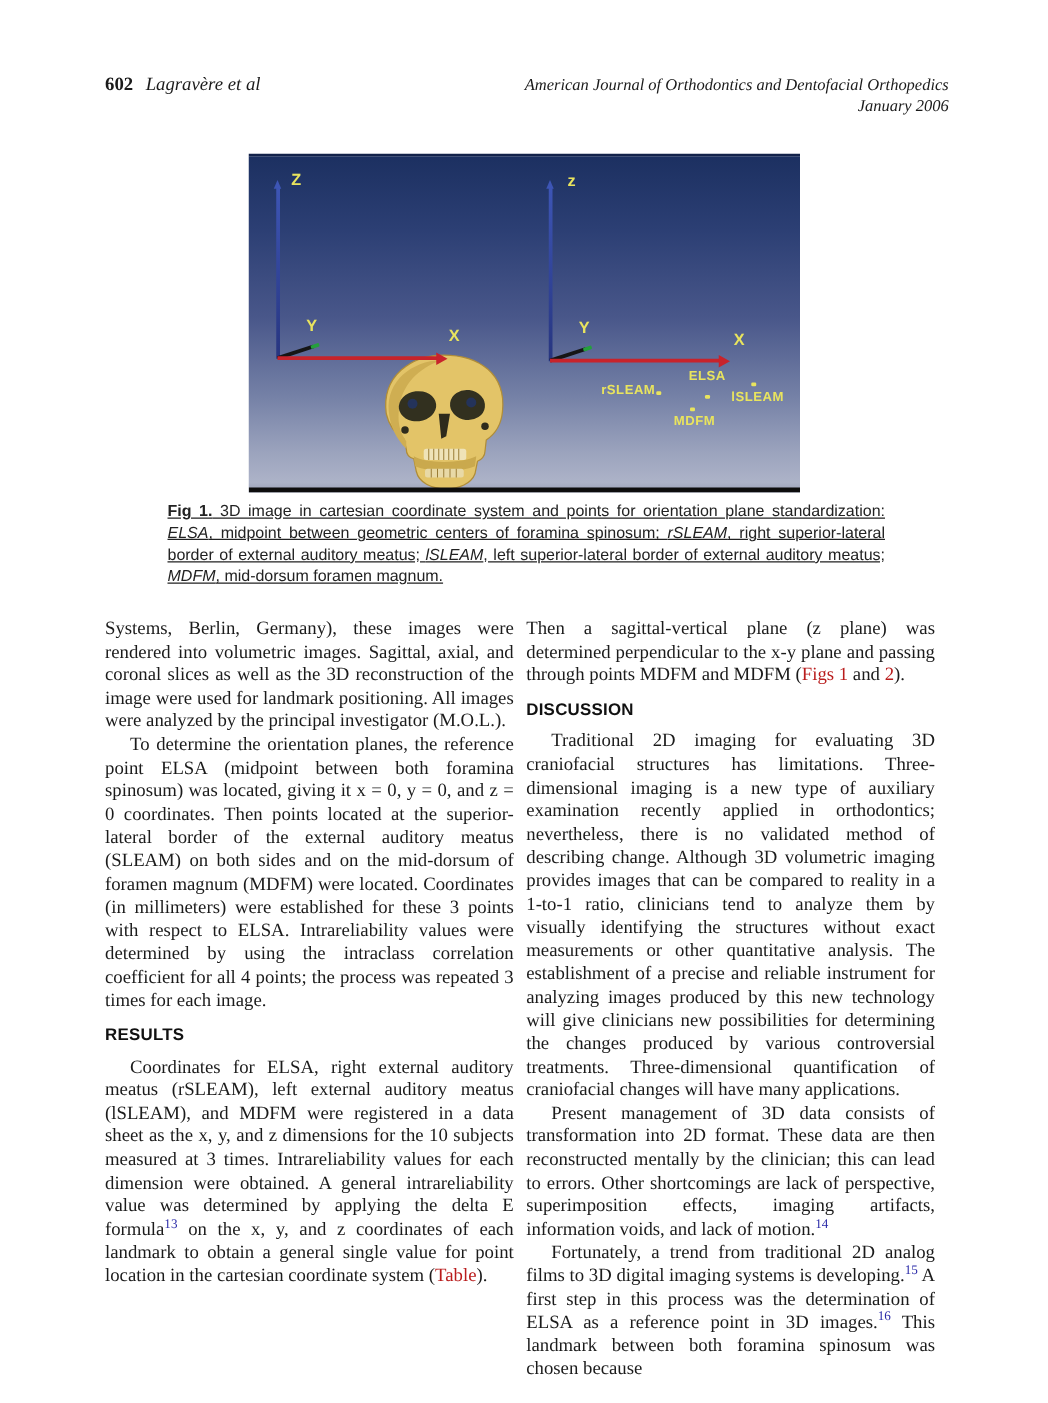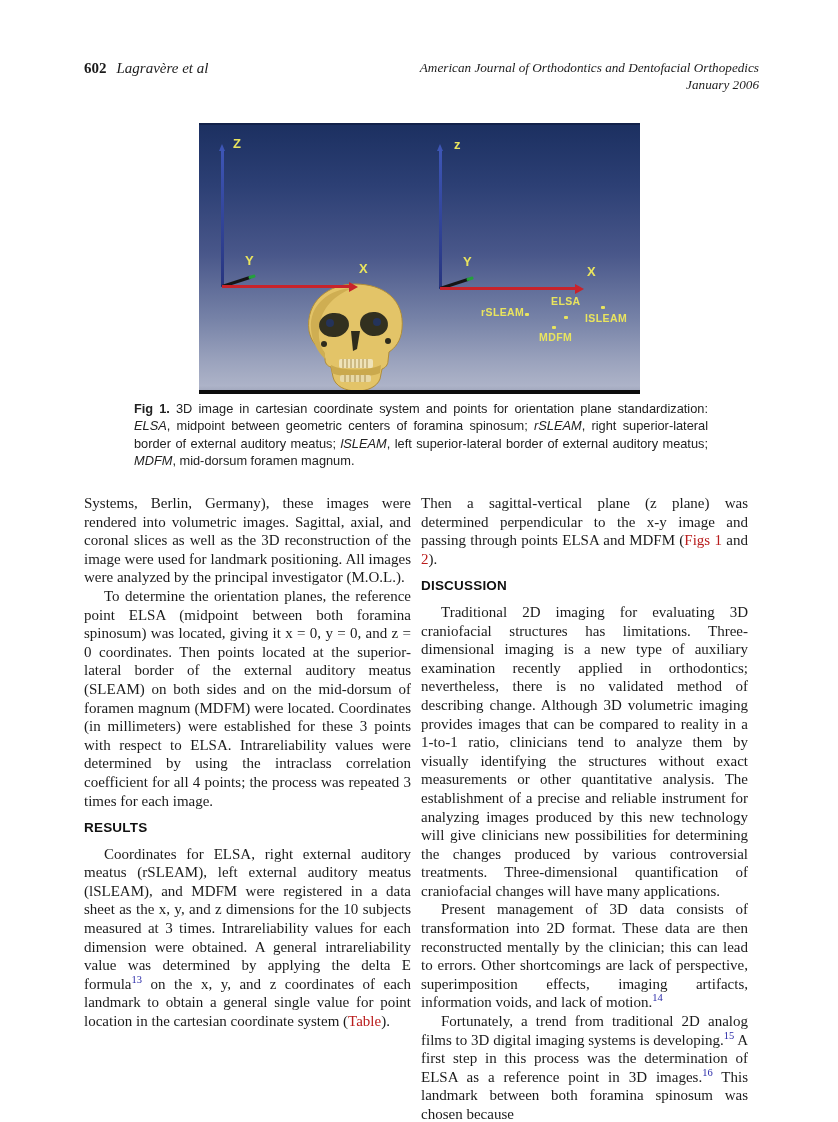--- a/index.html
+++ b/index.html
@@ -32,21 +32,21 @@
   .axis-x:after{content:"";position:absolute;right:-8px;top:-3.5px;
     border-top:5px solid transparent;border-bottom:5px solid transparent;border-left:9px solid #c8232b;}
   .axis-y{position:absolute;width:30px;height:2.6px;background:#151515;transform:rotate(-18deg);transform-origin:left center;}
   .axis-y .y-tip{position:absolute;right:-5px;top:-0.4px;width:7px;height:3.2px;background:#24a03c;border-radius:1px;}
 
   .skull{position:absolute;}
 
   
   .caption{position:absolute;left:134px;top:400px;width:574px;
            font-family:"Liberation Sans",sans-serif;font-size:12.8px;line-height:17.4px;
-           text-align:justify;color:#222;}
+           text-align:justify;color:#222;text-decoration:underline;}
 
   
   .columns{position:absolute;left:84px;top:494px;width:674px;display:flex;gap:10px;}
   .col{width:327px;font-size:15px;line-height:18.6px;text-align:justify;}
   .body-p{margin:0;}
   .body-p.indent{text-indent:20px;}
   .section-heading{font-family:"Liberation Sans",sans-serif;font-size:13.5px;font-weight:bold;
                    letter-spacing:.2px;margin:9px 0 7px 0;color:#111;}
   .seg-bold{font-weight:bold;}
   .seg-italic{font-style:italic;}
@@ -119,21 +119,21 @@
   <div class="caption"><span class="seg-bold">Fig 1.</span><span class="">  3D image in cartesian coordinate system and points for orientation plane standardization: </span><span class="seg-italic">ELSA</span><span class="">, midpoint between geometric centers of foramina spinosum; </span><span class="seg-italic">rSLEAM</span><span class="">, right superior-lateral border of external auditory meatus; </span><span class="seg-italic">lSLEAM</span><span class="">, left superior-lateral border of external auditory meatus; </span><span class="seg-italic">MDFM</span><span class="">, mid-dorsum foramen magnum.</span></div>
 
   <div class="columns">
     <div class="col">
         <p class="body-p"><span class="">Systems, Berlin, Germany), these images were rendered into volumetric images. Sagittal, axial, and coronal slices as well as the 3D reconstruction of the image were used for landmark positioning. All images were analyzed by the principal investigator (M.O.L.).</span></p>
         <p class="body-p indent"><span class="">To determine the orientation planes, the reference point ELSA (midpoint between both foramina spinosum) was located, giving it x = 0, y = 0, and z = 0 coordinates. Then points located at the superior-lateral border of the external auditory meatus (SLEAM) on both sides and on the mid-dorsum of foramen magnum (MDFM) were located. Coordinates (in millimeters) were established for these 3 points with respect to ELSA. Intrareliability values were determined by using the intraclass correlation coefficient for all 4 points; the process was repeated 3 times for each image.</span></p>
         <h2 class="section-heading">RESULTS</h2>
         <p class="body-p indent"><span class="">Coordinates for ELSA, right external auditory meatus (rSLEAM), left external auditory meatus (lSLEAM), and MDFM were registered in a data sheet as the x, y, and z dimensions for the 10 subjects measured at 3 times. Intrareliability values for each dimension were obtained. A general intrareliability value was determined by applying the delta E formula</span><sup class="ref-link">13</sup><span class=""> on the x, y, and z coordinates of each landmark to obtain a general single value for point location in the cartesian coordinate system (</span><span class="seg-link">Table</span><span class="">).</span></p>
       </div>
     <div class="col">
-        <p class="body-p"><span class="">Then a sagittal-vertical plane (z plane) was determined perpendicular to the x-y image and passing through points ELSA and MDFM (</span><span class="seg-link">Figs 1</span><span class=""> and </span><span class="seg-link">2</span><span class="">).</span></p>
+        <p class="body-p"><span class="">Then a sagittal-vertical plane (z plane) was determined perpendicular to the x-y plane and passing through points MDFM and MDFM (</span><span class="seg-link">Figs 1</span><span class=""> and </span><span class="seg-link">2</span><span class="">).</span></p>
         <h2 class="section-heading">DISCUSSION</h2>
         <p class="body-p indent"><span class="">Traditional 2D imaging for evaluating 3D craniofacial structures has limitations. Three-dimensional imaging is a new type of auxiliary examination recently applied in orthodontics; nevertheless, there is no validated method of describing change. Although 3D volumetric imaging provides images that can be compared to reality in a 1-to-1 ratio, clinicians tend to analyze them by visually identifying the structures without exact measurements or other quantitative analysis. The establishment of a precise and reliable instrument for analyzing images produced by this new technology will give clinicians new possibilities for determining the changes produced by various controversial treatments. Three-dimensional quantification of craniofacial changes will have many applications.</span></p>
         <p class="body-p indent"><span class="">Present management of 3D data consists of transformation into 2D format. These data are then reconstructed mentally by the clinician; this can lead to errors. Other shortcomings are lack of perspective, superimposition effects, imaging artifacts, information voids, and lack of motion.</span><sup class="ref-link">14</sup></p>
         <p class="body-p indent"><span class="">Fortunately, a trend from traditional 2D analog films to 3D digital imaging systems is developing.</span><sup class="ref-link">15</sup><span class=""> A first step in this process was the determination of ELSA as a reference point in 3D images.</span><sup class="ref-link">16</sup><span class=""> This landmark between both foramina spinosum was chosen because</span></p>
       </div>
   </div>
 
 </div>
 
 </body></html>

